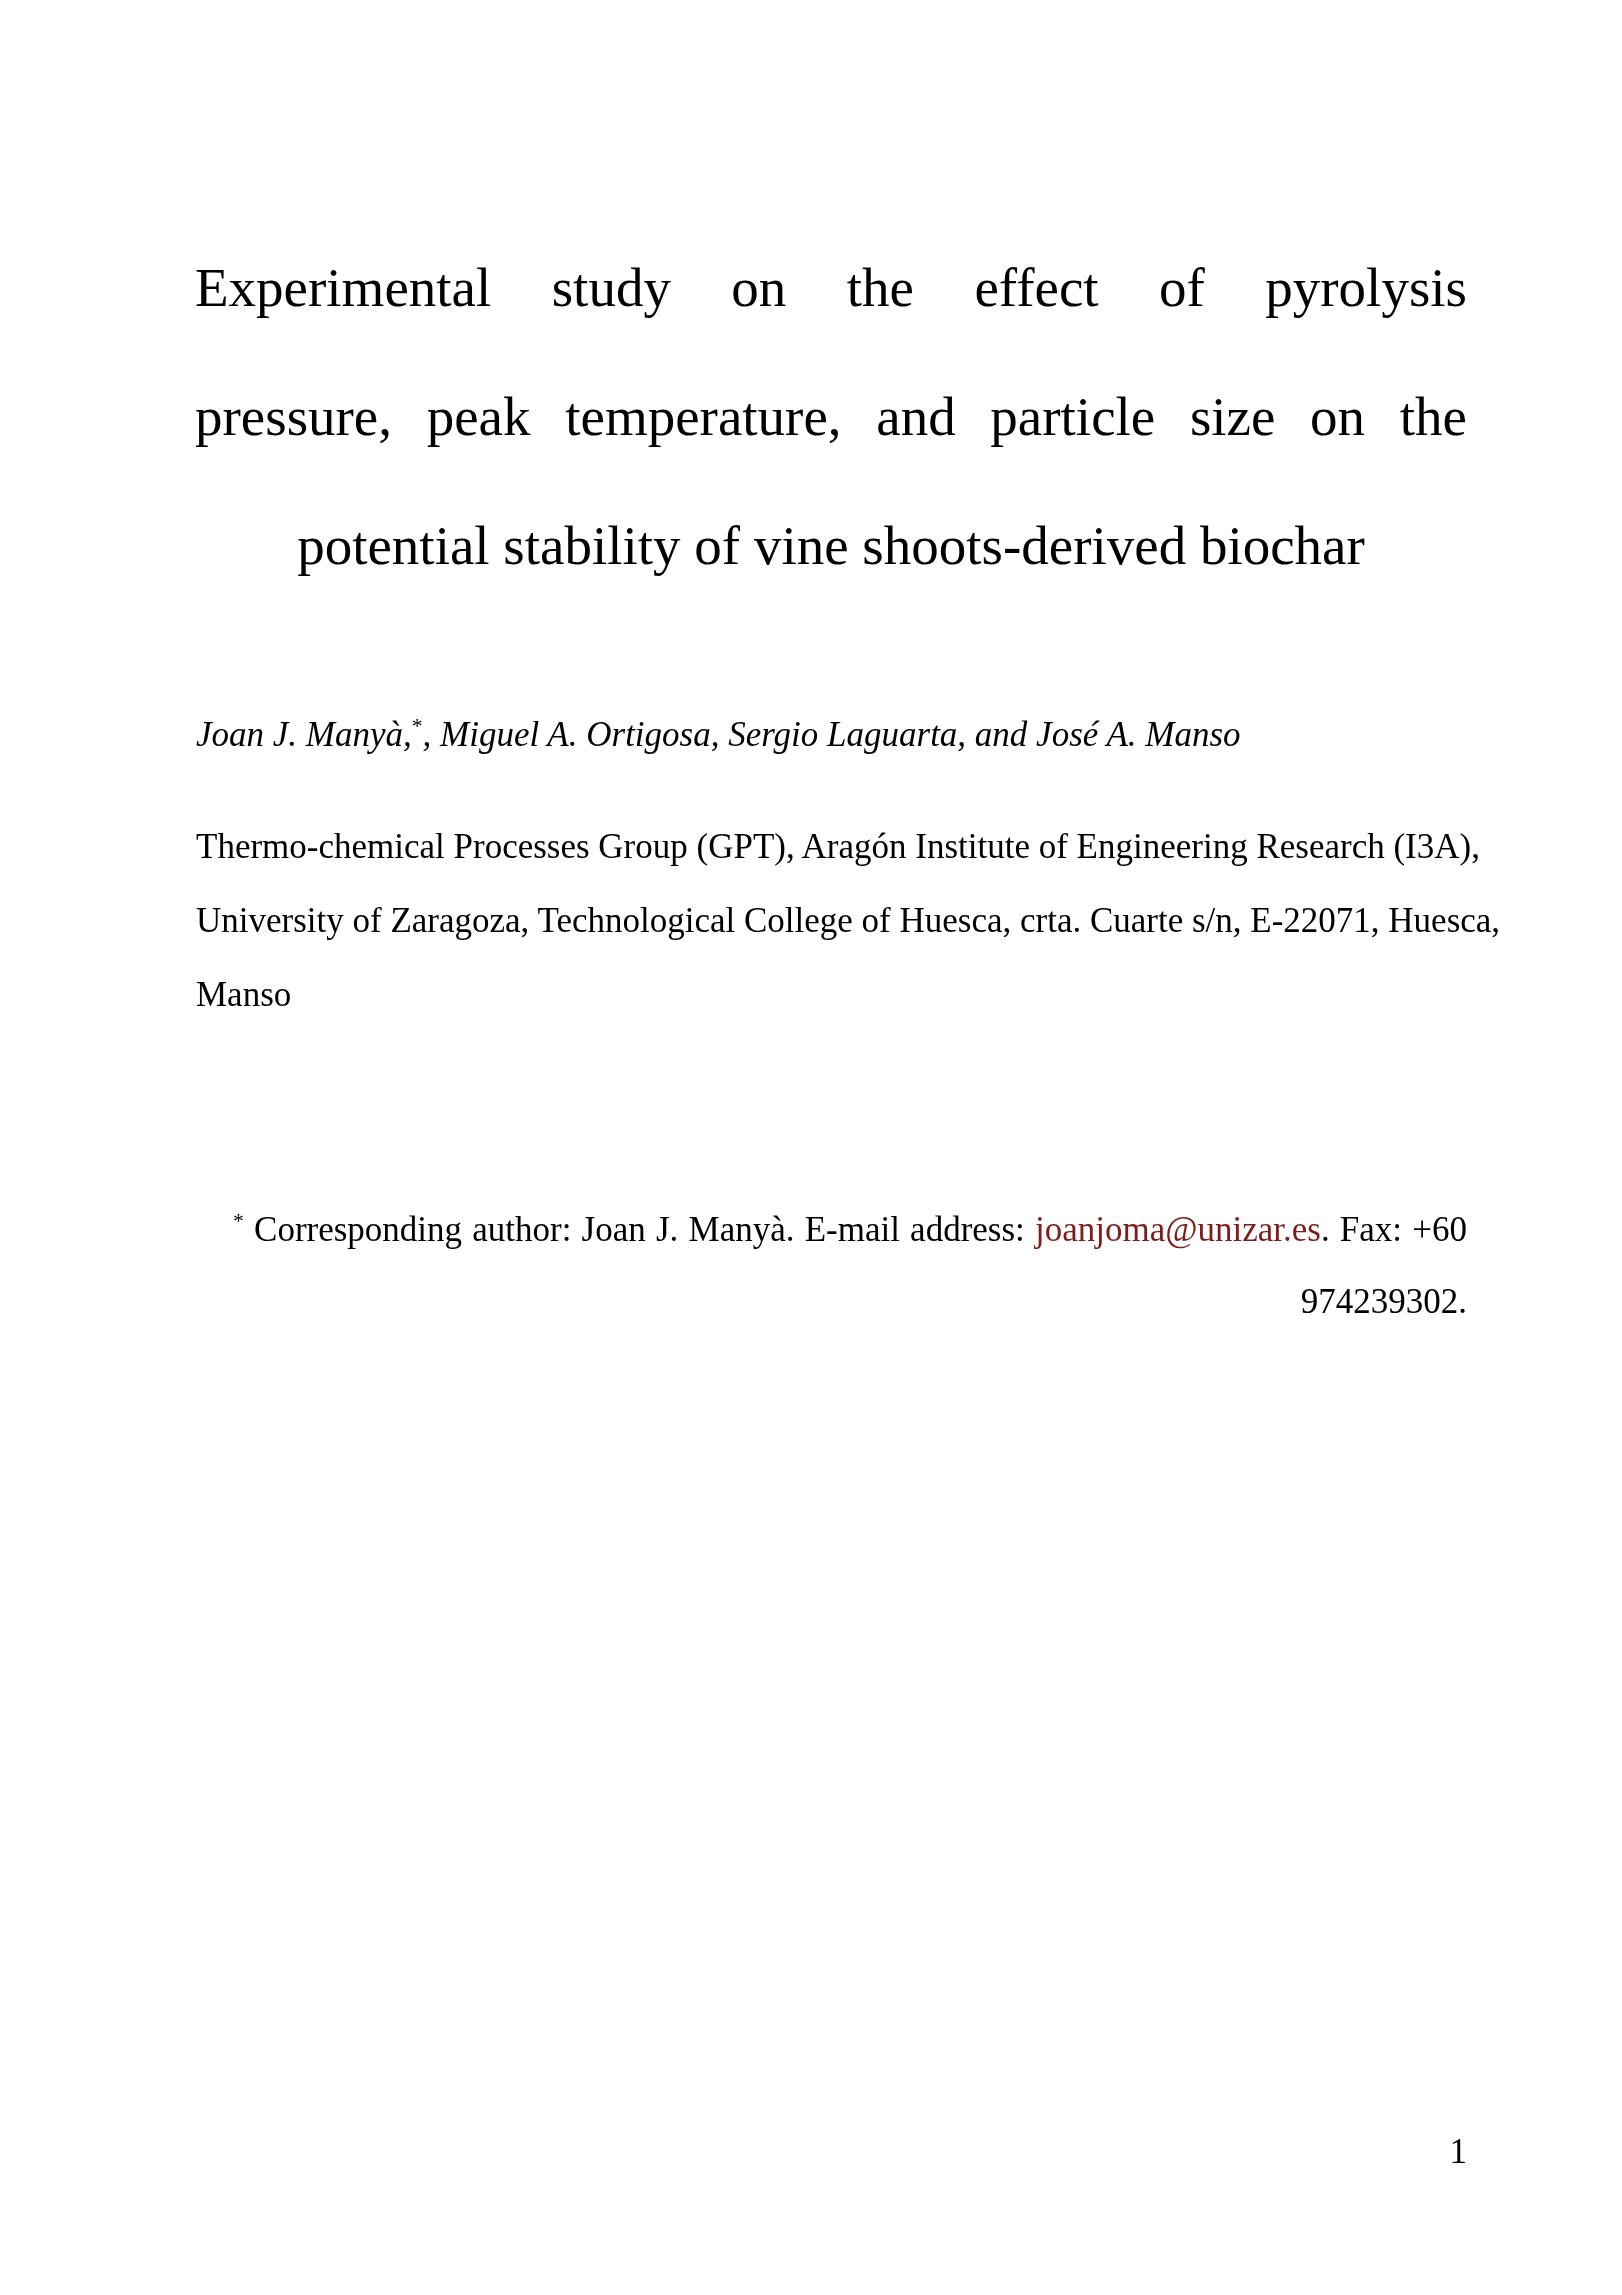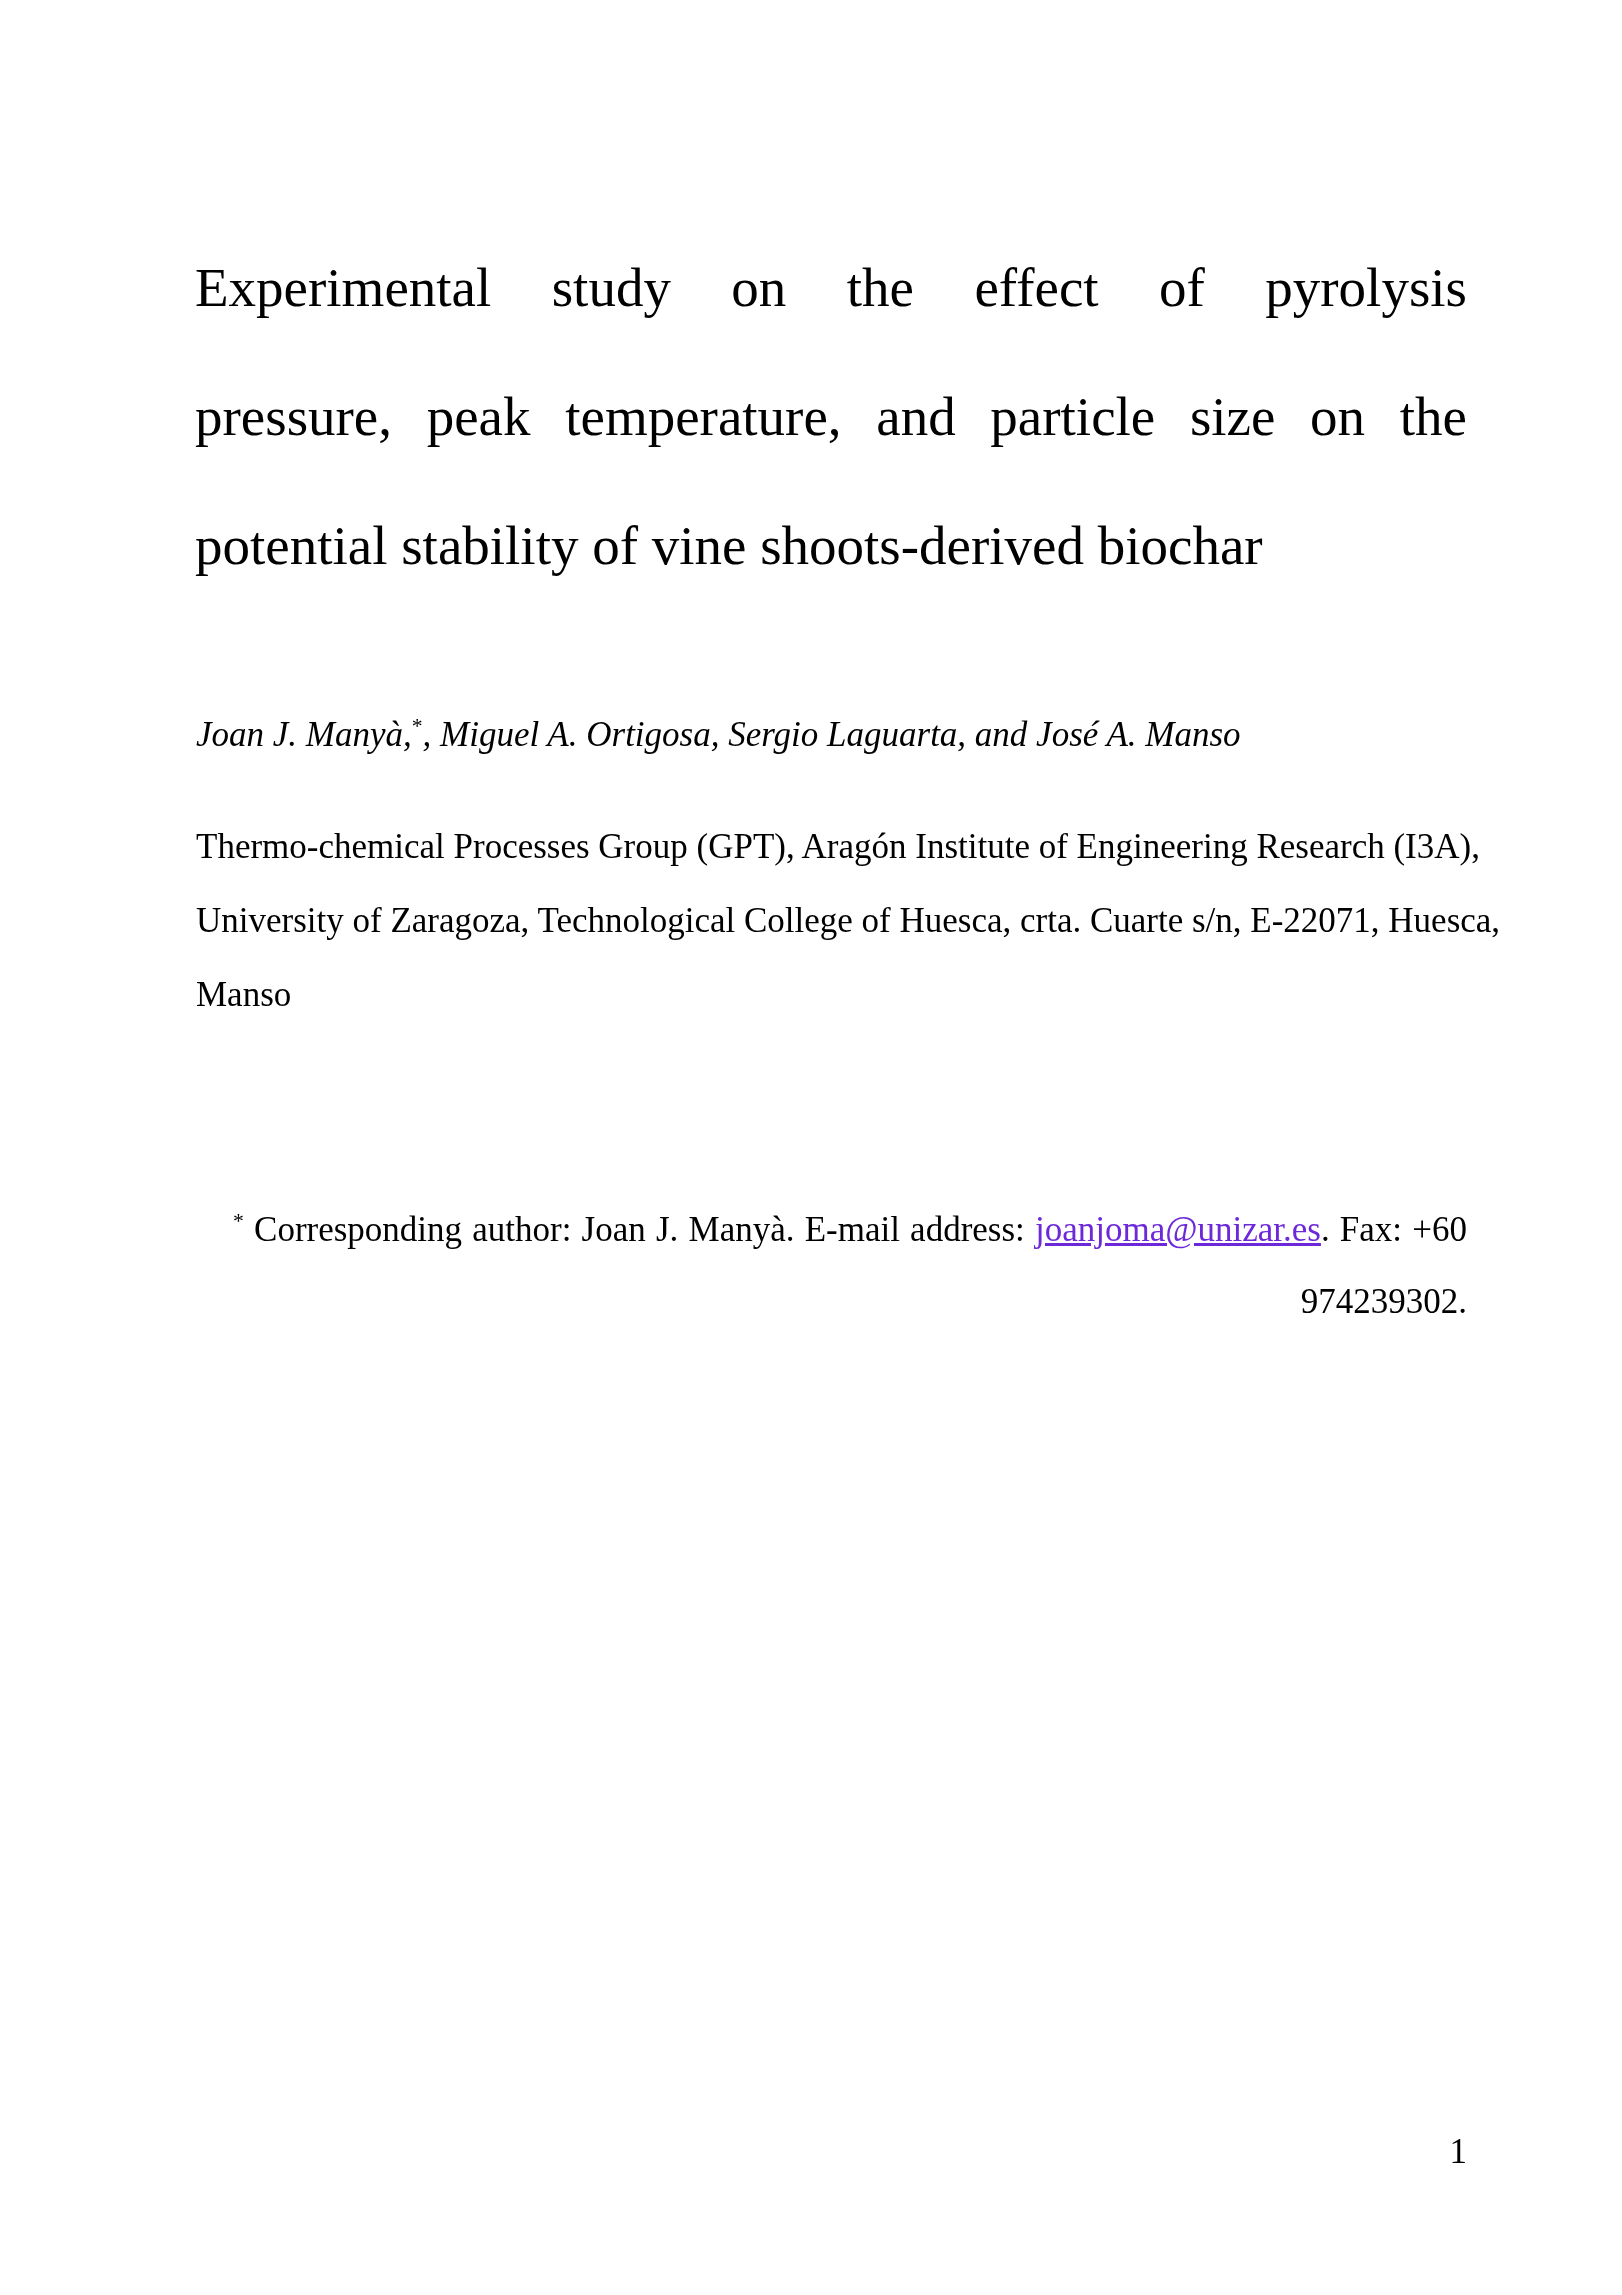--- a/index.html
+++ b/index.html
@@ -26,21 +26,21 @@
     width: 1272px;
     font-size: 55px;
     line-height: 129px;
     font-weight: 400;
   }
   .title-line-justified {
     text-align: justify;
     text-align-last: justify;
   }
   .title-line-last {
-    text-align: left;
+    text-align: center;
     white-space: nowrap;
     font-family: Liberation Serif, serif;
   }
 
   
   .authors-line {
     position: absolute;
     left: 196px;
     top: 698px;
     width: 1272px;
@@ -84,22 +84,21 @@
     white-space: nowrap;
   }
 
   sup {
     font-size: 0.62em;
     vertical-align: super;
     line-height: 0;
   }
 
   .email-link {
-    color: #6d28d9;
-    text-decoration: underline;
+    color: #7f1d1d;
     cursor: pointer;
   }
 
   
   .page-number {
     position: absolute;
     left: 195px;
     top: 2116px;
     width: 1272px;
     text-align: right;

